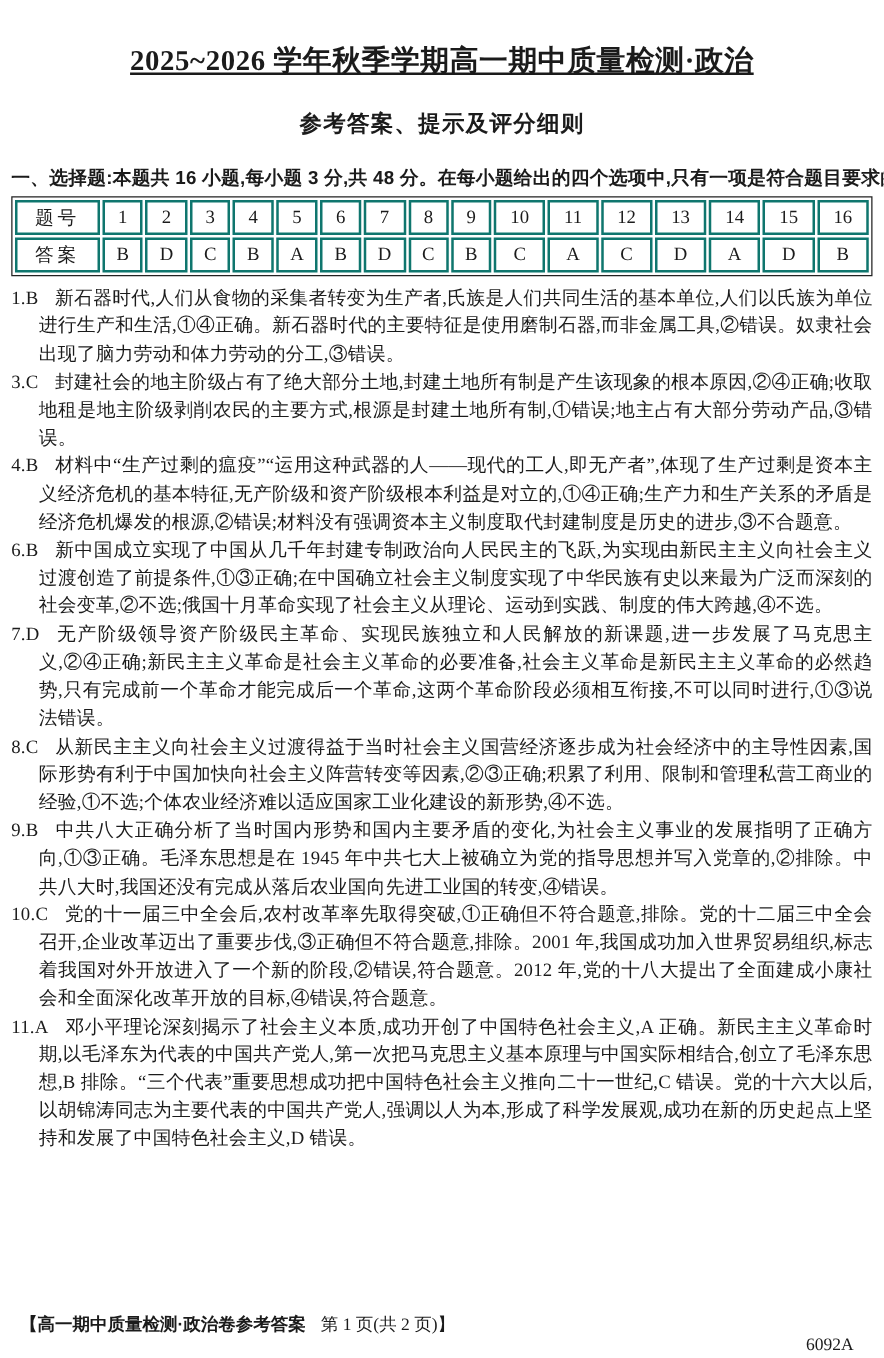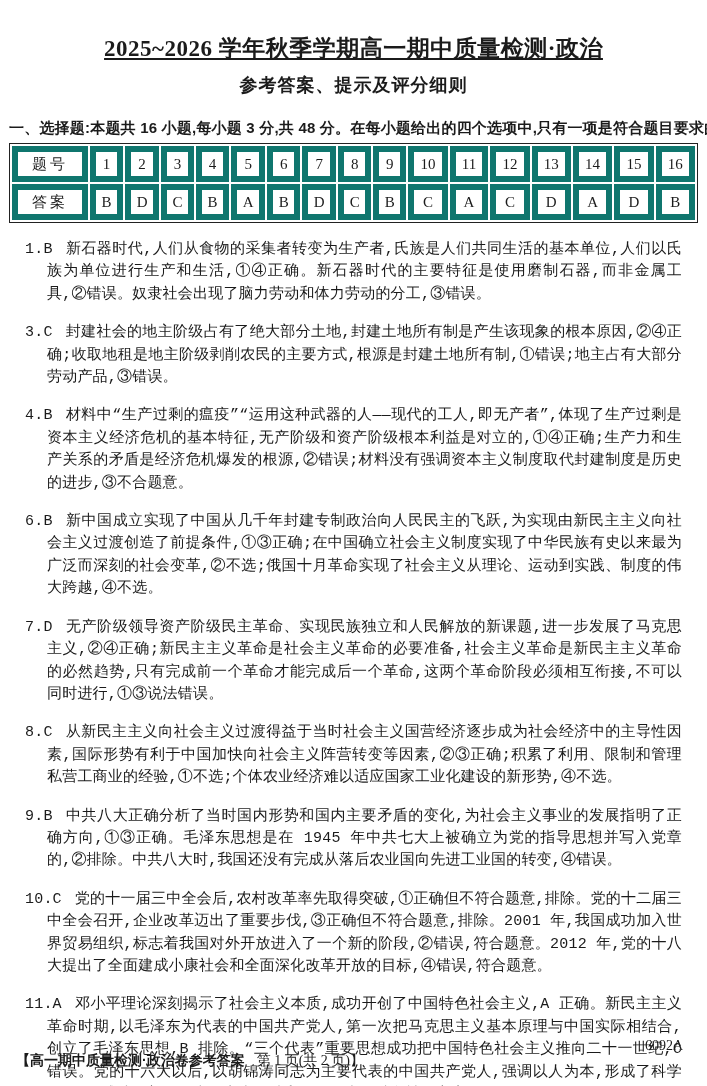--- a/index.html
+++ b/index.html
@@ -28,63 +28,62 @@
     font-weight: 700;
     letter-spacing: 0.5px;
     line-height: 30px;
     text-decoration: underline;
   }
   .page-subtitle {
     text-align: center;
     font-size: 18px;
     font-weight: 700;
     letter-spacing: 1px;
-    margin-top: 9px;
+    margin-top: 23px;
     font-family: "Liberation Sans", "DejaVu Sans", sans-serif;
   }
   .section-heading {
     margin-top: 22px;
     font-size: 15px;
     font-weight: 700;
     letter-spacing: 0.2px;
     font-family: "Liberation Sans", "DejaVu Sans", sans-serif;
     white-space: nowrap;
   }
   table.answer-table {
     width: 689px;
     margin-top: 5px;
     border: 1.5px solid #222;
     border-collapse: separate;
     border-spacing: 2px;
     background: #fff;
   }
   table.answer-table td {
-    border: 6px solid #0f766e;
+    border: 2px solid #0f766e;
     text-align: center;
     vertical-align: middle;
     height: 24px;
     font-size: 15px;
     padding: 0 2px;
   }
   td.row-header {
     width: 60px;
     letter-spacing: 3px;
   }
   .explanations {
     margin-top: 7px;
   }
   .explanations p {
-    margin: 16px;
+    margin: 0;
     padding-left: 22px;
     text-indent: -22px;
     font-size: 15px;
     line-height: 22.4px;
     text-align: justify;
     letter-spacing: 0.2px;
-    font-family: Liberation Mono, monospace;
   }
   .exp-prefix {
     white-space: nowrap;
     margin-right: 13px;
   }
   .footer {
     position: absolute;
     left: 16px;
     bottom: 16px;
     width: 100%;
@@ -95,21 +94,21 @@
   .footer-bold {
     font-weight: 700;
     font-family: "Liberation Sans", "DejaVu Sans", sans-serif;
   }
   .footer-page {
     margin-left: 12px;
   }
   .footer-code {
     position: absolute;
     right: 24px;
-    bottom: 31px;
+    bottom: 0;
     font-size: 14px;
     line-height: 18px;
   }
 </style>
 </head>
 <body>
 
 <div class="page">
 
   <div class="page-title">2025~2026 学年秋季学期高一期中质量检测·政治</div>

